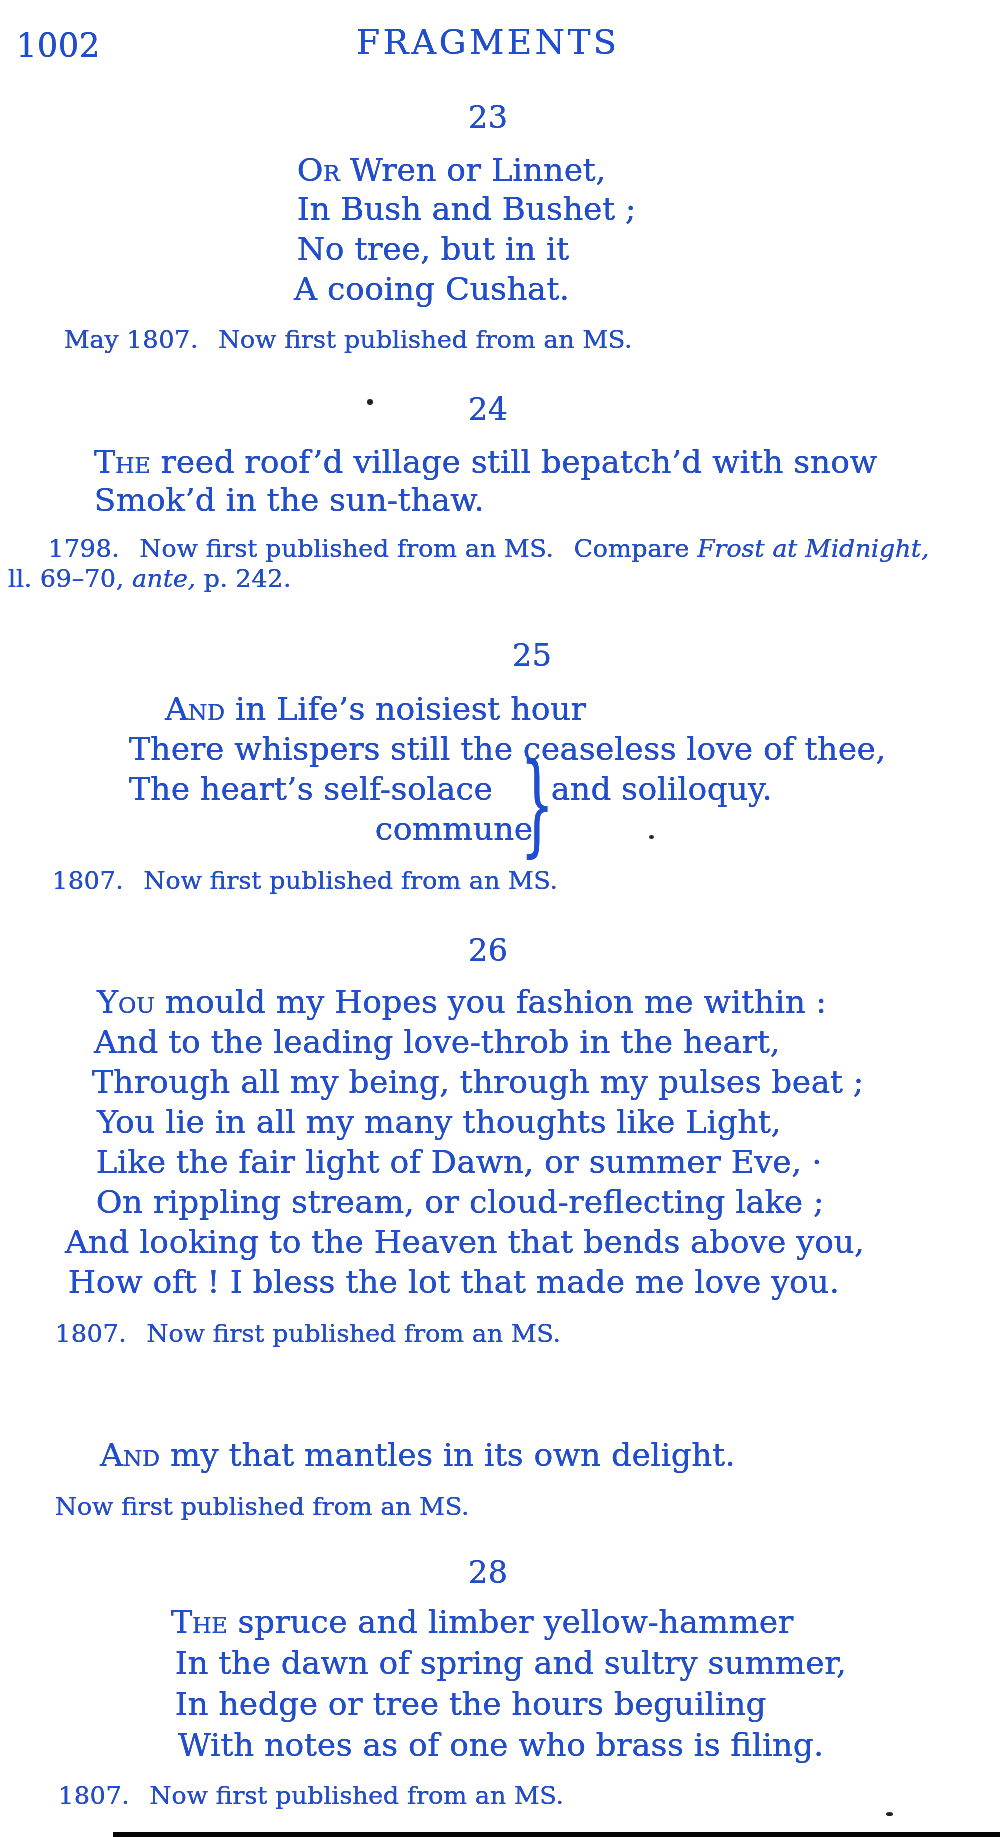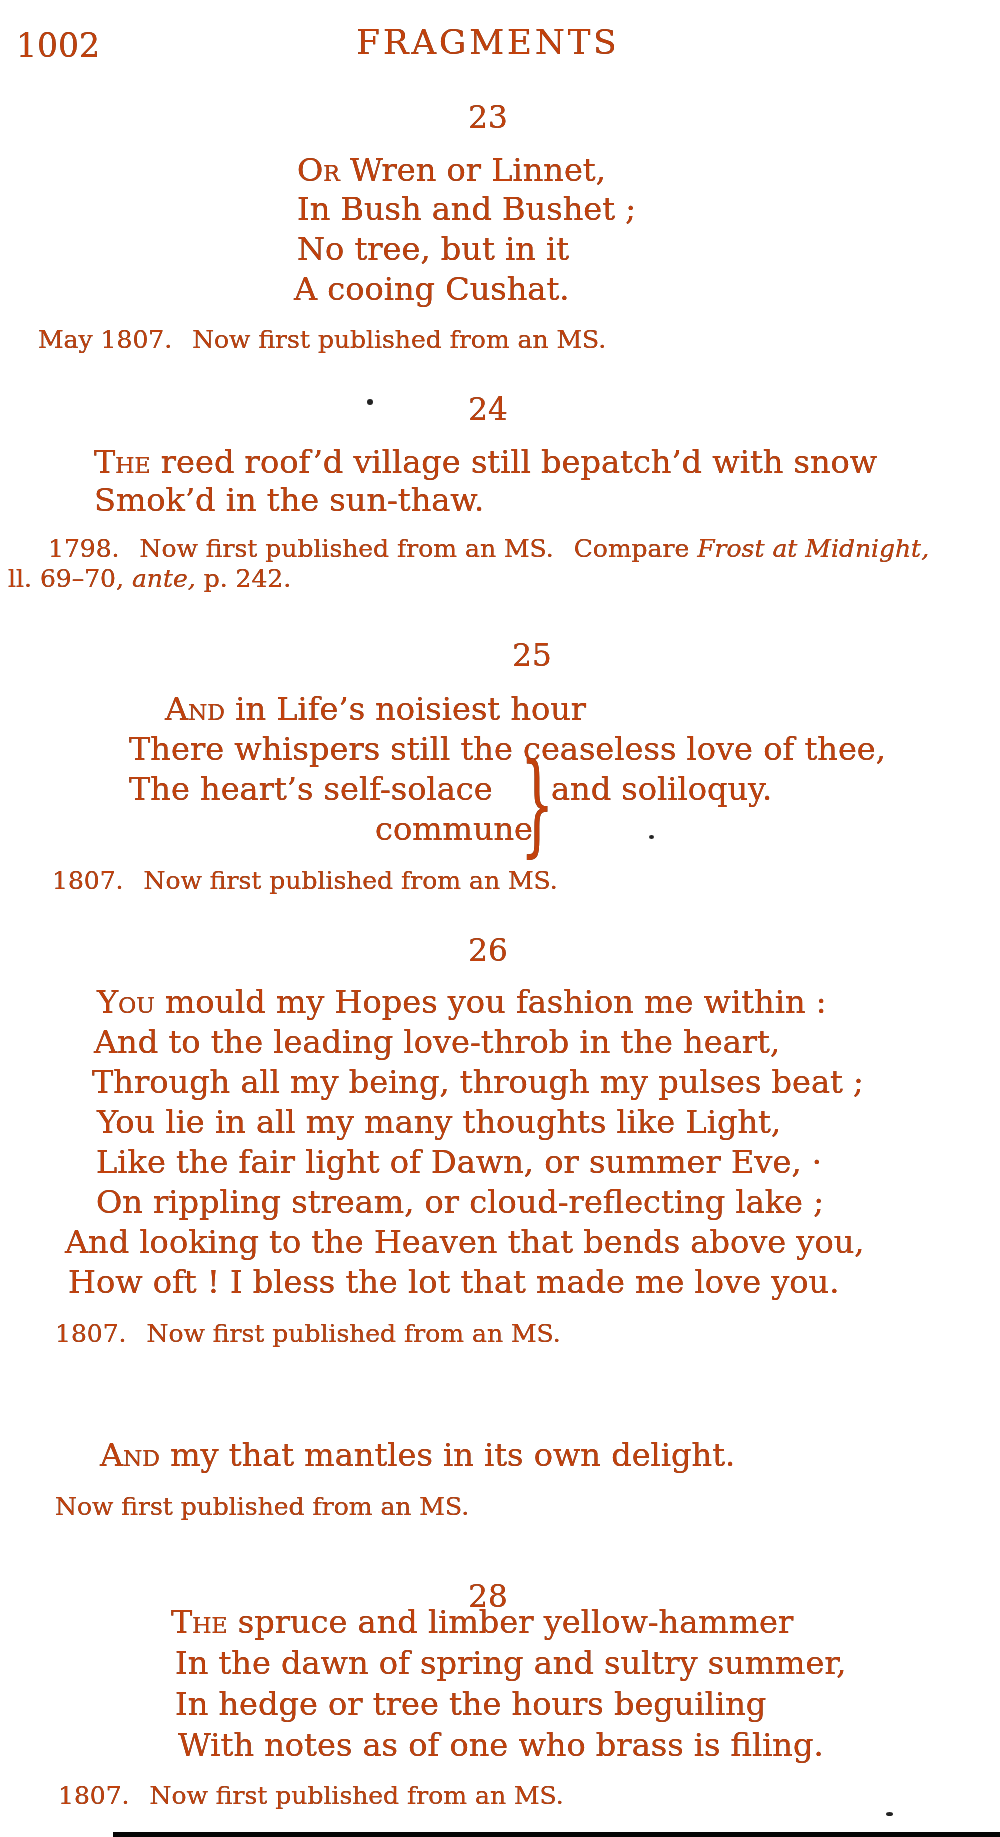--- a/index.html
+++ b/index.html
@@ -3,21 +3,21 @@
 <meta charset="utf-8">
 <style>
   html,body{margin:0;padding:0;background:#e9e9e9;}
   .page{
     position:relative;
     width:1000px;
     height:1837px;
     background:#ffffff;
     overflow:hidden;
     font-family:"DejaVu Serif","Liberation Serif",serif;
-    color:#c2410c;
+    color:#1d4ed8;
     text-shadow:0 0 0.6px rgba(0,0,0,0.85);
   }
   .abs{position:absolute;white-space:nowrap;}
   .pageno{font-size:33px;line-height:40px;}
   .title{font-size:34px;line-height:40px;letter-spacing:3px;left:0;width:976px;text-align:center;}
   .num{font-size:31px;line-height:36px;left:0;width:976px;text-align:center;}
   .poem{font-size:32px;line-height:36px;}
   .note{font-size:25px;line-height:30px;}
   .sc{font-variant:small-caps;}
   .gap{display:inline-block;width:20px;}
@@ -39,21 +39,21 @@
 <div class="page">
 
   <div class="abs pageno" style="top:26px;left:16px;">1002</div>
   <div class="abs title" style="top:22px;">FRAGMENTS</div>
 
   <div class="abs num" style="top:99px;">23</div>
   <div class="abs poem" style="top:152px;left:297px;"><span class="sc">Or</span><span> Wren or Linnet,</span></div>
   <div class="abs poem" style="top:191px;left:297px;">In Bush and Bushet ;</div>
   <div class="abs poem" style="top:231px;left:297px;">No tree, but in it</div>
   <div class="abs poem" style="top:271px;left:294px;">A cooing Cushat.</div>
-  <div class="abs note" style="top:325px;left:38px;"><span>May 1807.</span><span class="gap"></span><span>Now first published from an MS.</span></div>
+  <div class="abs note" style="top:325px;left:64px;"><span>May 1807.</span><span class="gap"></span><span>Now first published from an MS.</span></div>
 
   <div class="abs num" style="top:391px;">24</div>
   <div class="abs poem" style="top:444px;left:94px;"><span class="sc">The</span><span> reed roof’d village still bepatch’d with snow</span></div>
   <div class="abs poem" style="top:482px;left:94px;">Smok’d in the sun-thaw.</div>
   <div class="abs note" style="top:534px;left:48px;"><span>1798.</span><span class="gap"></span><span>Now first published from an MS.</span><span class="gap"></span><span>Compare </span><em>Frost at Midnight,</em></div>
   <div class="abs note" style="top:564px;left:8px;"><span>ll. 69–70, </span><em>ante,</em><span> p. 242.</span></div>
 
   <div class="abs num" style="top:637px;padding-left:44px;">25</div>
   <div class="abs poem" style="top:691px;left:165px;"><span class="sc">And</span><span> in Life’s noisiest hour</span></div>
   <div class="abs poem" style="top:731px;left:129px;">There whispers still the ceaseless love of thee,</div>
@@ -70,21 +70,21 @@
   <div class="abs poem" style="top:1104px;left:97px;">You lie in all my many thoughts like Light,</div>
   <div class="abs poem" style="top:1144px;left:96px;">Like the fair light of Dawn, or summer Eve, ·</div>
   <div class="abs poem" style="top:1184px;left:96px;">On rippling stream, or cloud-reflecting lake ;</div>
   <div class="abs poem" style="top:1224px;left:65px;">And looking to the Heaven that bends above you,</div>
   <div class="abs poem" style="top:1264px;left:68px;">How oft !  I bless the lot that made me love you.</div>
   <div class="abs note" style="top:1319px;left:55px;"><span>1807.</span><span class="gap"></span><span>Now first published from an MS.</span></div>
 
   <div class="abs poem" style="top:1437px;left:100px;"><span class="sc">And</span><span> my that mantles in its own delight.</span></div>
   <div class="abs note" style="top:1492px;left:55px;"><span>Now first published from an MS.</span></div>
 
-  <div class="abs num" style="top:1554px;margin-top:24px;">28</div>
+  <div class="abs num" style="top:1554px;">28</div>
   <div class="abs poem" style="top:1604px;left:171px;"><span class="sc">The</span><span> spruce and limber yellow-hammer</span></div>
   <div class="abs poem" style="top:1645px;left:175px;">In the dawn of spring and sultry summer,</div>
   <div class="abs poem" style="top:1686px;left:175px;">In hedge or tree the hours beguiling</div>
   <div class="abs poem" style="top:1727px;left:178px;">With notes as of one who brass is filing.</div>
   <div class="abs note" style="top:1781px;left:58px;"><span>1807.</span><span class="gap"></span><span>Now first published from an MS.</span></div>
 
   <div class="speck" style="top:399px;left:367px;width:6px;height:6px;"></div>
   <div class="speck" style="top:835px;left:649px;width:5px;height:4px;"></div>
   <div class="speck" style="top:1812px;left:886px;width:7px;height:4px;"></div>
   <div class="edge-bar" style="top:1832px;left:113px;width:887px;height:5px;"></div>

